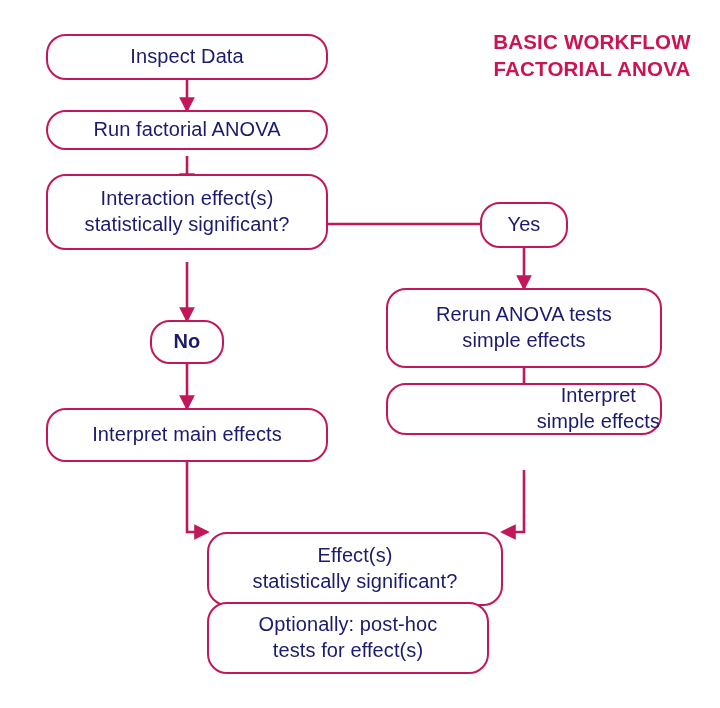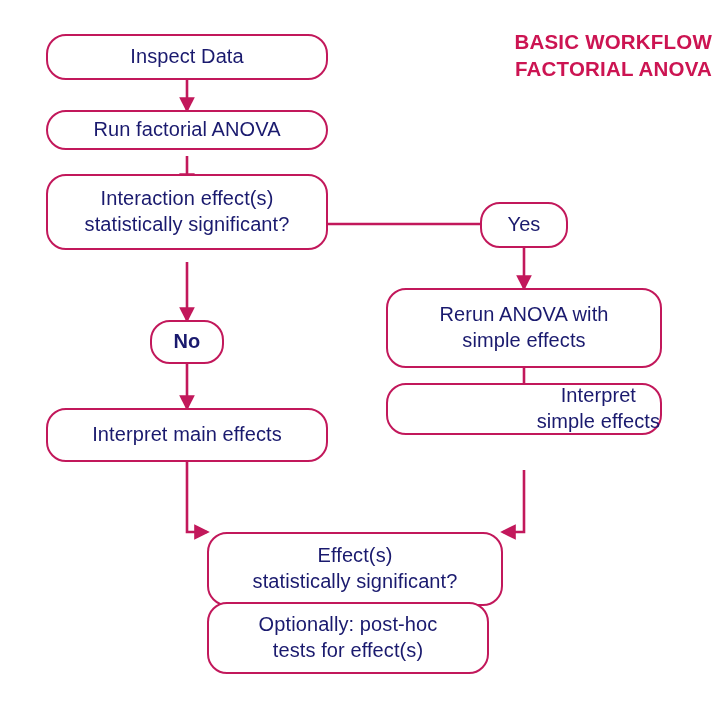--- a/index.html
+++ b/index.html
@@ -46,21 +46,21 @@
   #title {
     position: absolute;
     left: 472px;
     top: 28px;
     width: 240px;
     color: #cc1452;
     font-size: 20.5px;
     font-weight: bold;
     line-height: 1.32;
     letter-spacing: 0.2px;
-    text-align: right;
+    text-align: center;
     z-index: 2;
   }
   #title .t2 { display: block; }
 </style>
 </head>
 <body>
 
 <div id="canvas">
 
   <svg id="edges" viewBox="0 0 720 708" width="720" height="708">
@@ -116,21 +116,21 @@
   <div class="node small" style="left:480px; top:202px; width:88px; height:46px;">
     <span>Yes</span>
   </div>
 
   <div class="node small" style="left:150px; top:320px; width:74px; height:44px;font-weight:bold;">
     <span>No</span>
   </div>
 
   <div class="node" style="left:386px; top:288px; width:276px; height:80px;">
     <span>
-      <span>Rerun ANOVA with</span>
+      <span>Rerun ANOVA tests</span>
       <span class="line2">simple effects</span>
     </span>
   </div>
 
   <div class="node" style="left:46px; top:408px; width:282px; height:54px;">
     <span>Interpret main effects</span>
   </div>
 
   <div class="node" style="left:386px; top:383px; width:276px; height:52px;justify-content:flex-end;">
     <span>

